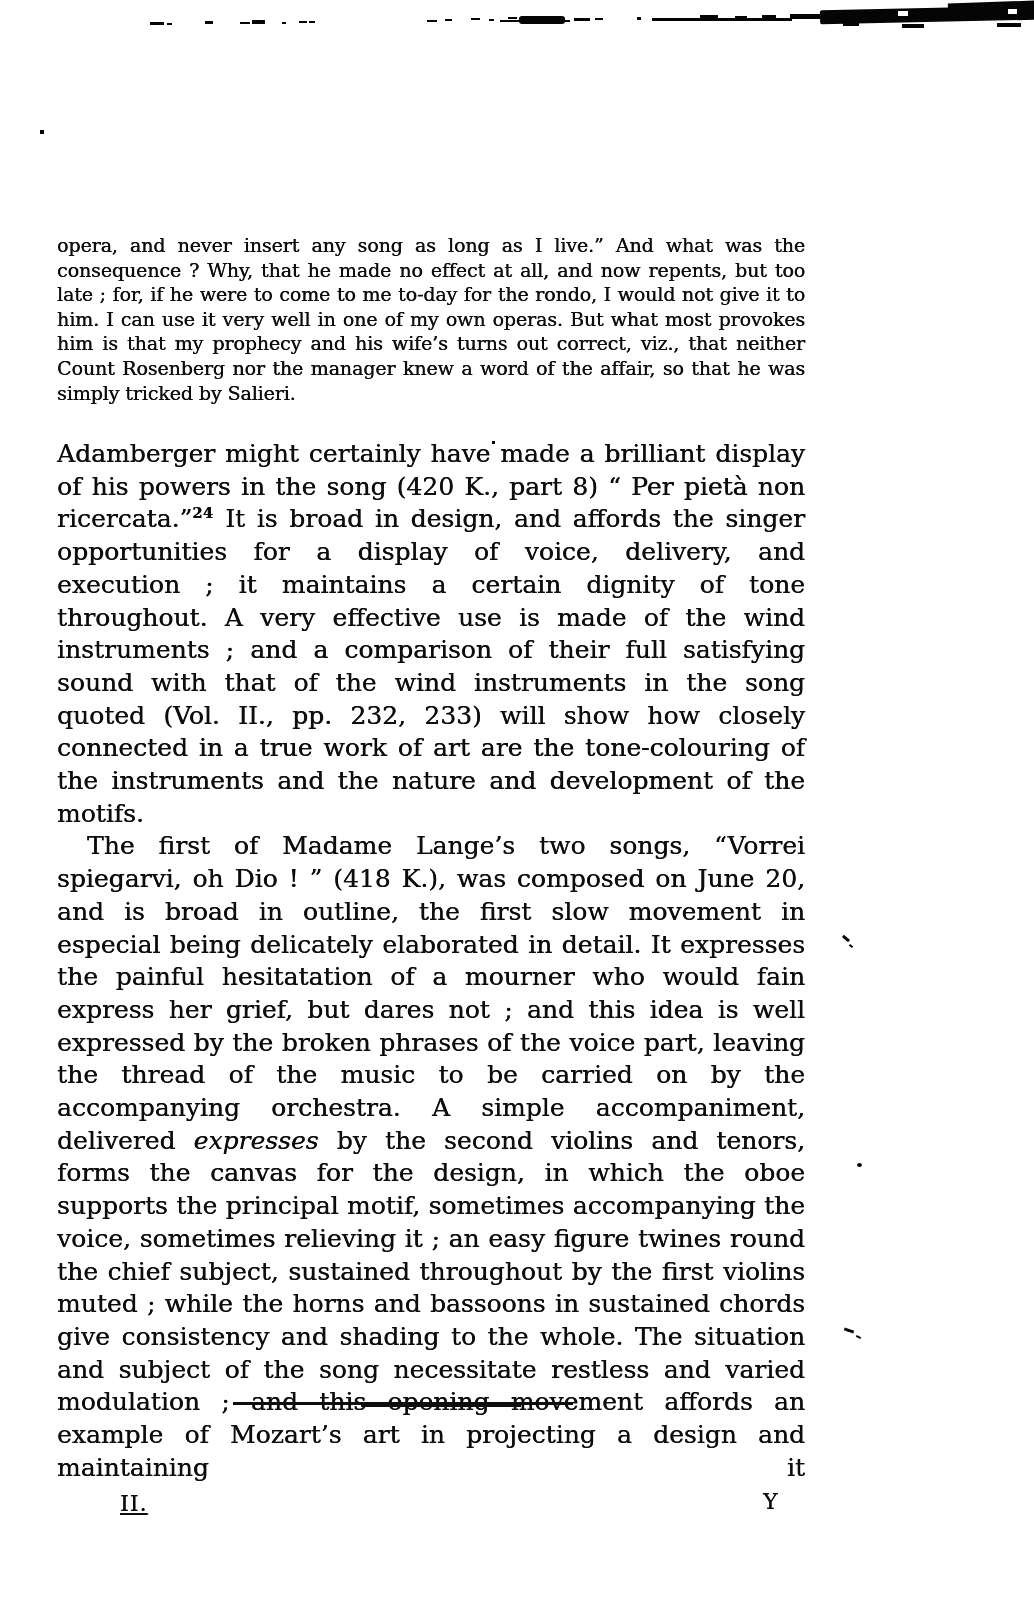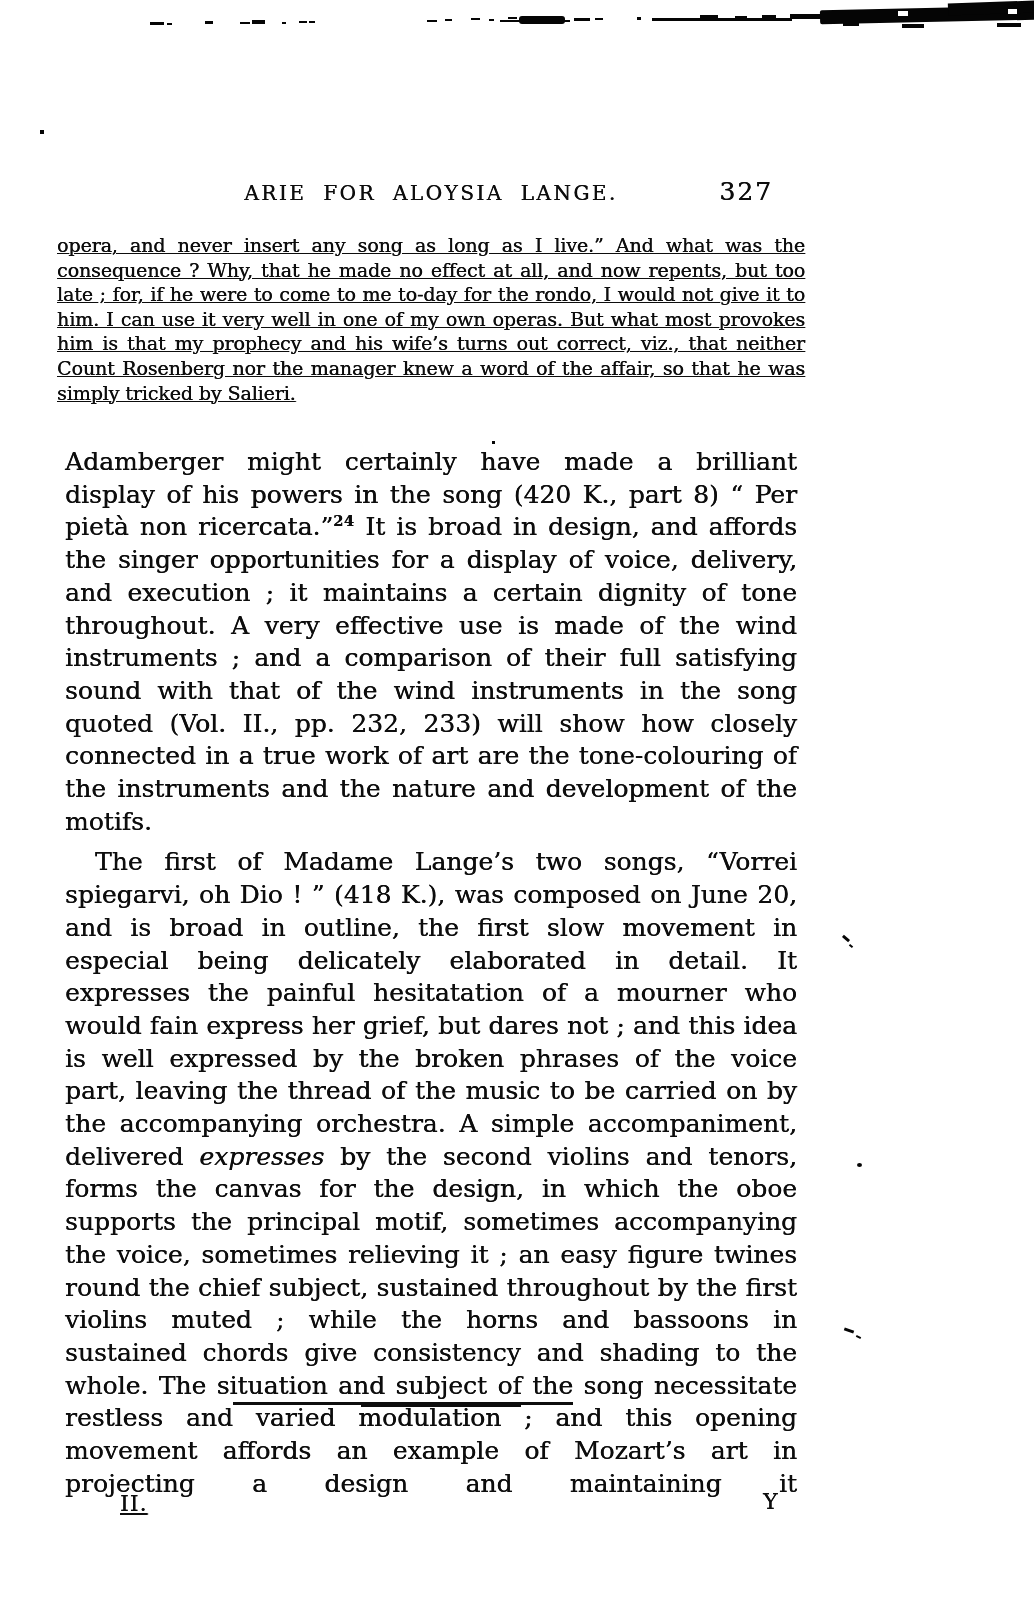--- a/index.html
+++ b/index.html
@@ -12,28 +12,27 @@
   }
   
   .running-head { position:absolute; left:57px; top:181px; width:748px; text-align:center; }
   .head-title { font-size:20px; letter-spacing:2.5px; word-spacing:8px; }
   .page-number { position:absolute; right:32px; top:-4px; font-size:25px; letter-spacing:2px; }
   
   .quote-block {
     position:absolute; left:57px; top:233px; width:748px;
     font-size:19px; line-height:24.6px; letter-spacing:-0.1px;
     text-align:justify;
-    text-decoration:underline;
   }
   
   .body-text {
     position:absolute; left:57px; top:438px; width:748px;
     font-size:25px; line-height:32.7px; text-align:justify;
   }
-  .para { margin:8px; padding:0; }
+  .para { margin:0; padding:0; }
   .para.indent { text-indent:30px; }
   .para.justify-last { text-align-last:justify; }
   sup.note-ref { font-size:58%; font-weight:bold; line-height:0; vertical-align:super; letter-spacing:0.5px; }
   
   .footnote-rule { position:absolute; left:233px; top:1402px; width:340px; height:3px; background:#0d0d0d; }
   .footnote-rule::after { content:""; position:absolute; left:128px; top:3px; width:160px; height:2px; background:#0d0d0d; }
   .footnote {
     position:absolute; left:57px; top:1417px; width:748px;
     font-size:19px; line-height:28.8px; letter-spacing:-0.1px;
     text-align:justify; text-indent:16px;
@@ -83,24 +82,20 @@
   <div class="art white" style="left:1008px;top:9px;width:9px;height:5px"></div>
 
   <div class="art" style="left:40px;top:130px;width:4px;height:4px"></div>
   <div class="art" style="left:492px;top:441px;width:3px;height:3px"></div>
   <div class="art" style="left:842px;top:937px;width:8px;height:3px;transform:rotate(40deg)"></div>
   <div class="art" style="left:849px;top:945px;width:4px;height:2px;transform:rotate(40deg)"></div>
   <div class="art" style="left:857px;top:1163px;width:5px;height:4px;border-radius:50%"></div>
   <div class="art" style="left:844px;top:1329px;width:10px;height:3px;transform:rotate(20deg)"></div>
   <div class="art" style="left:856px;top:1336px;width:5px;height:2px;transform:rotate(25deg)"></div>
 
-  <div class="running-head">
-    <span class="head-title">ARIE FOR ALOYSIA LANGE.</span>
-    <span class="page-number">327</span>
-  </div>
 
   <div class="quote-block">opera, and never insert any song as long as I live.” And what was the consequence ? Why, that he made no effect at all, and now repents, but too late ; for, if he were to come to me to-day for the rondo, I would not give it to him. I can use it very well in one of my own operas. But what most provokes him is that my prophecy and his wife’s turns out correct, viz., that neither Count Rosenberg nor the manager knew a word of the affair, so that he was simply tricked by Salieri.</div>
 
   <div class="body-text">
     <p class="para"><span>Adamberger might certainly have made a brilliant display of his powers in the song (420 K., part 8) “ Per pietà non ricercata.”</span><sup class="note-ref">24</sup>
       <span>It is broad in design, and affords the singer opportunities for a display of voice, delivery, and execution ; it maintains a certain dignity of tone throughout. A very effective use is made of the wind instruments ; and a comparison of their full satisfying sound with that of the wind instruments in the song quoted (Vol. II., pp. 232, 233) will show how closely connected in a true work of art are the tone-colouring of the instruments and the nature and development of the motifs.</span>
     </p>
     <p class="para indent justify-last">
       <span>The first of Madame Lange’s two songs, “Vorrei spiegarvi, oh Dio ! ” (418 K.), was composed on June 20, and is broad in outline, the first slow movement in especial being delicately elaborated in detail. It expresses the painful hesitatation of a mourner who would fain express her grief, but dares not ; and this idea is well expressed by the broken phrases of the voice part, leaving the thread of the music to be carried on by the accompanying orchestra. A simple accompaniment, delivered</span>
       <i>expresses</i>

